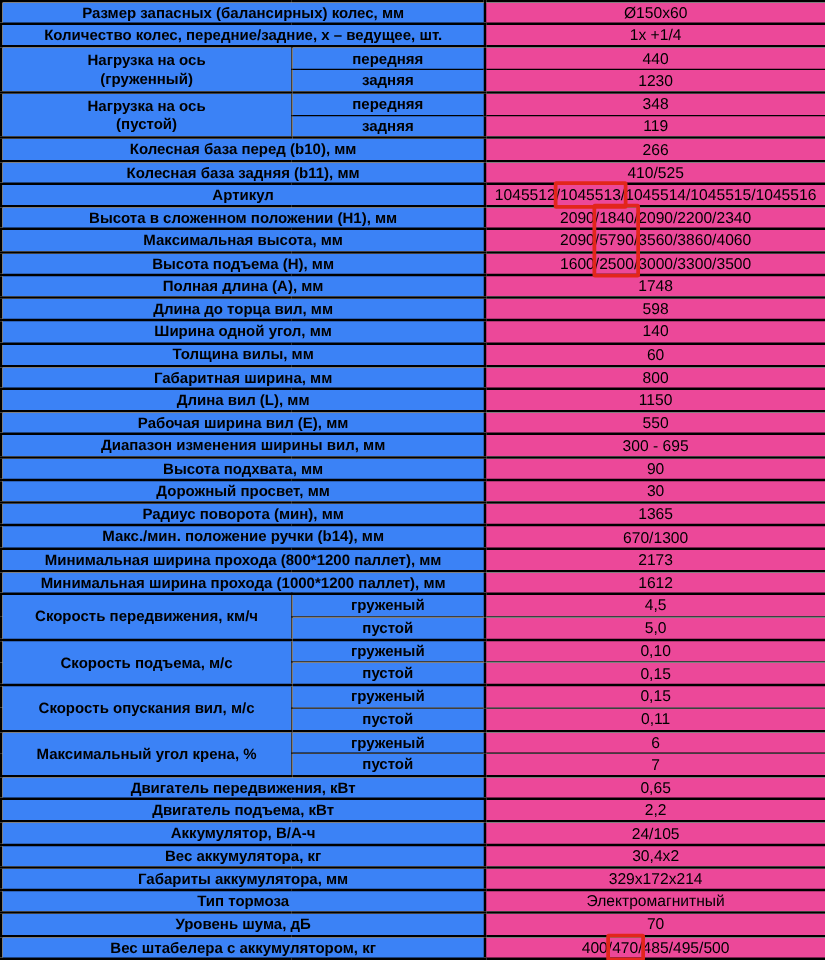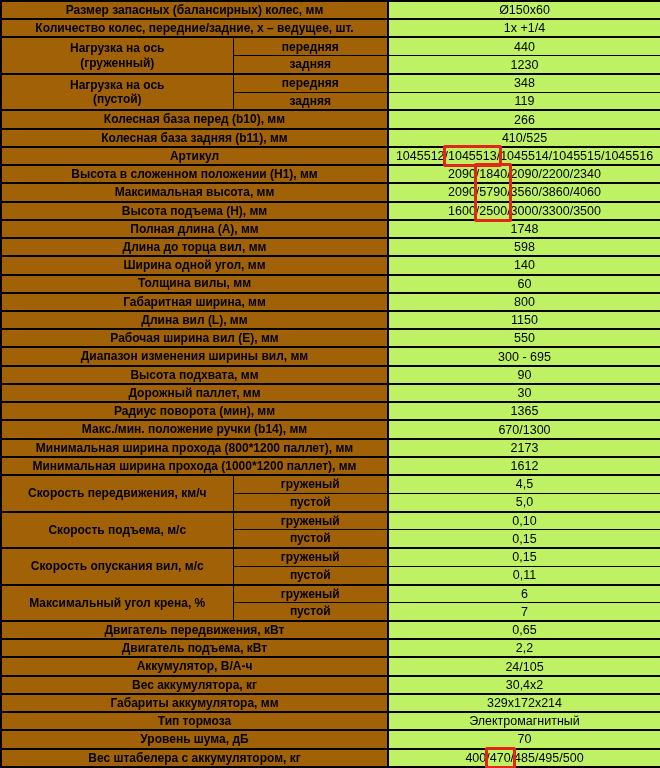--- a/index.html
+++ b/index.html
@@ -1,21 +1,21 @@
 <!DOCTYPE html>
 <html><head>
 <meta charset="utf-8">
 <style>
   html,body{margin:0;padding:0;background:#ffffff;}
   #shot{position:relative;width:660px;height:768px;font-family:"Liberation Sans",sans-serif;color:#000;}
   table{border-collapse:collapse;table-layout:fixed;width:660px;height:768px;border:2px solid #000;}
   tr{height:18px;}
   td{border:1px solid #000;text-align:center;vertical-align:middle;padding:0;overflow:hidden;}
-  td.lbl{background:#a16207;font-weight:bold;font-size:12px;line-height:1.2;white-space:nowrap;}
-  td.val{background:#bef264;font-size:12.5px;white-space:nowrap;border-left-width:2px;}
+  td.lbl{background:#3b82f6;font-weight:bold;font-size:12px;line-height:1.2;white-space:nowrap;}
+  td.val{background:#ec4899;font-size:12.5px;white-space:nowrap;border-left-width:2px;}
   td.bb{border-bottom-width:2px;}
   .hl-box{position:absolute;border:3px solid #e2261b;border-radius:2px;box-sizing:border-box;pointer-events:none;background:transparent;}
 </style>
 </head>
 <body>
 
 <div id="shot">
   <table id="spec-table">
     <colgroup>
       <col style="width:232px">
@@ -109,21 +109,21 @@
         </tr>
         <tr>
           <td class="lbl bb" colspan="2">Диапазон изменения ширины вил, мм</td>
           <td class="val bb">300 - 695</td>
         </tr>
         <tr>
           <td class="lbl bb" colspan="2">Высота подхвата, мм</td>
           <td class="val bb">90</td>
         </tr>
         <tr>
-          <td class="lbl bb" colspan="2">Дорожный паллет, мм</td>
+          <td class="lbl bb" colspan="2">Дорожный просвет, мм</td>
           <td class="val bb">30</td>
         </tr>
         <tr>
           <td class="lbl bb" colspan="2">Радиус поворота (мин), мм</td>
           <td class="val bb">1365</td>
         </tr>
         <tr>
           <td class="lbl bb" colspan="2">Макс./мин. положение ручки (b14), мм</td>
           <td class="val bb">670/1300</td>
         </tr>

